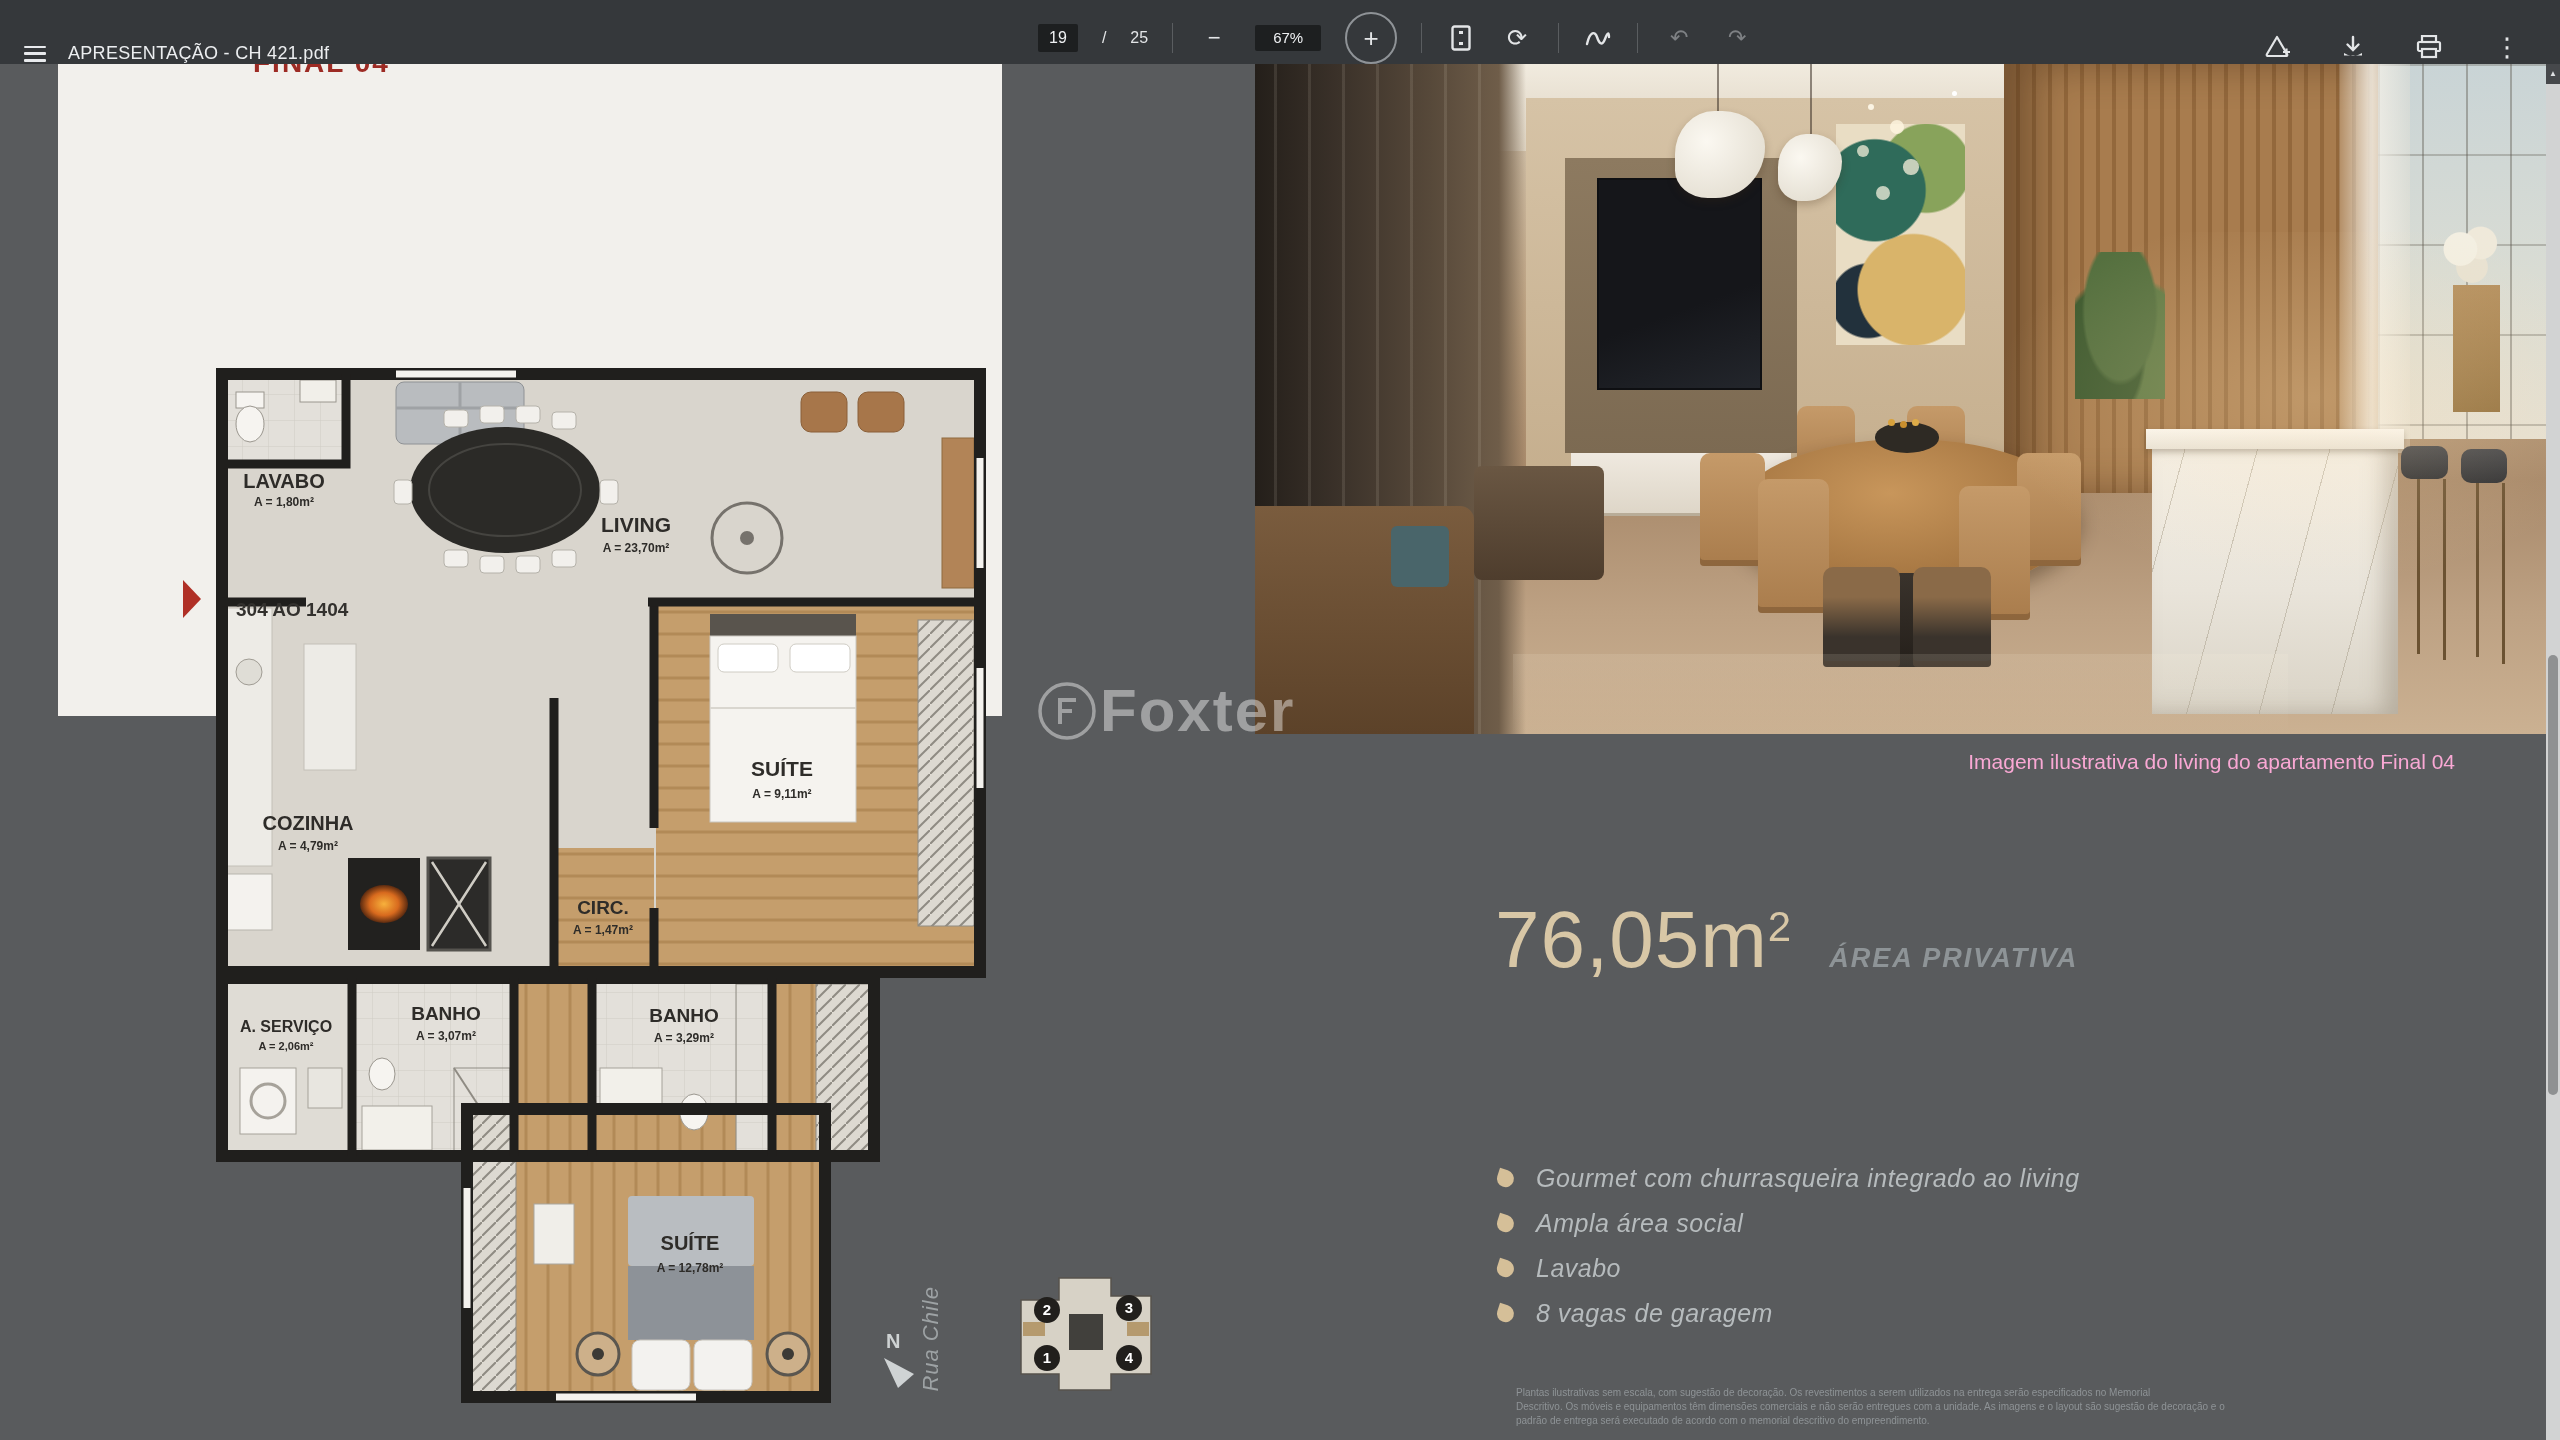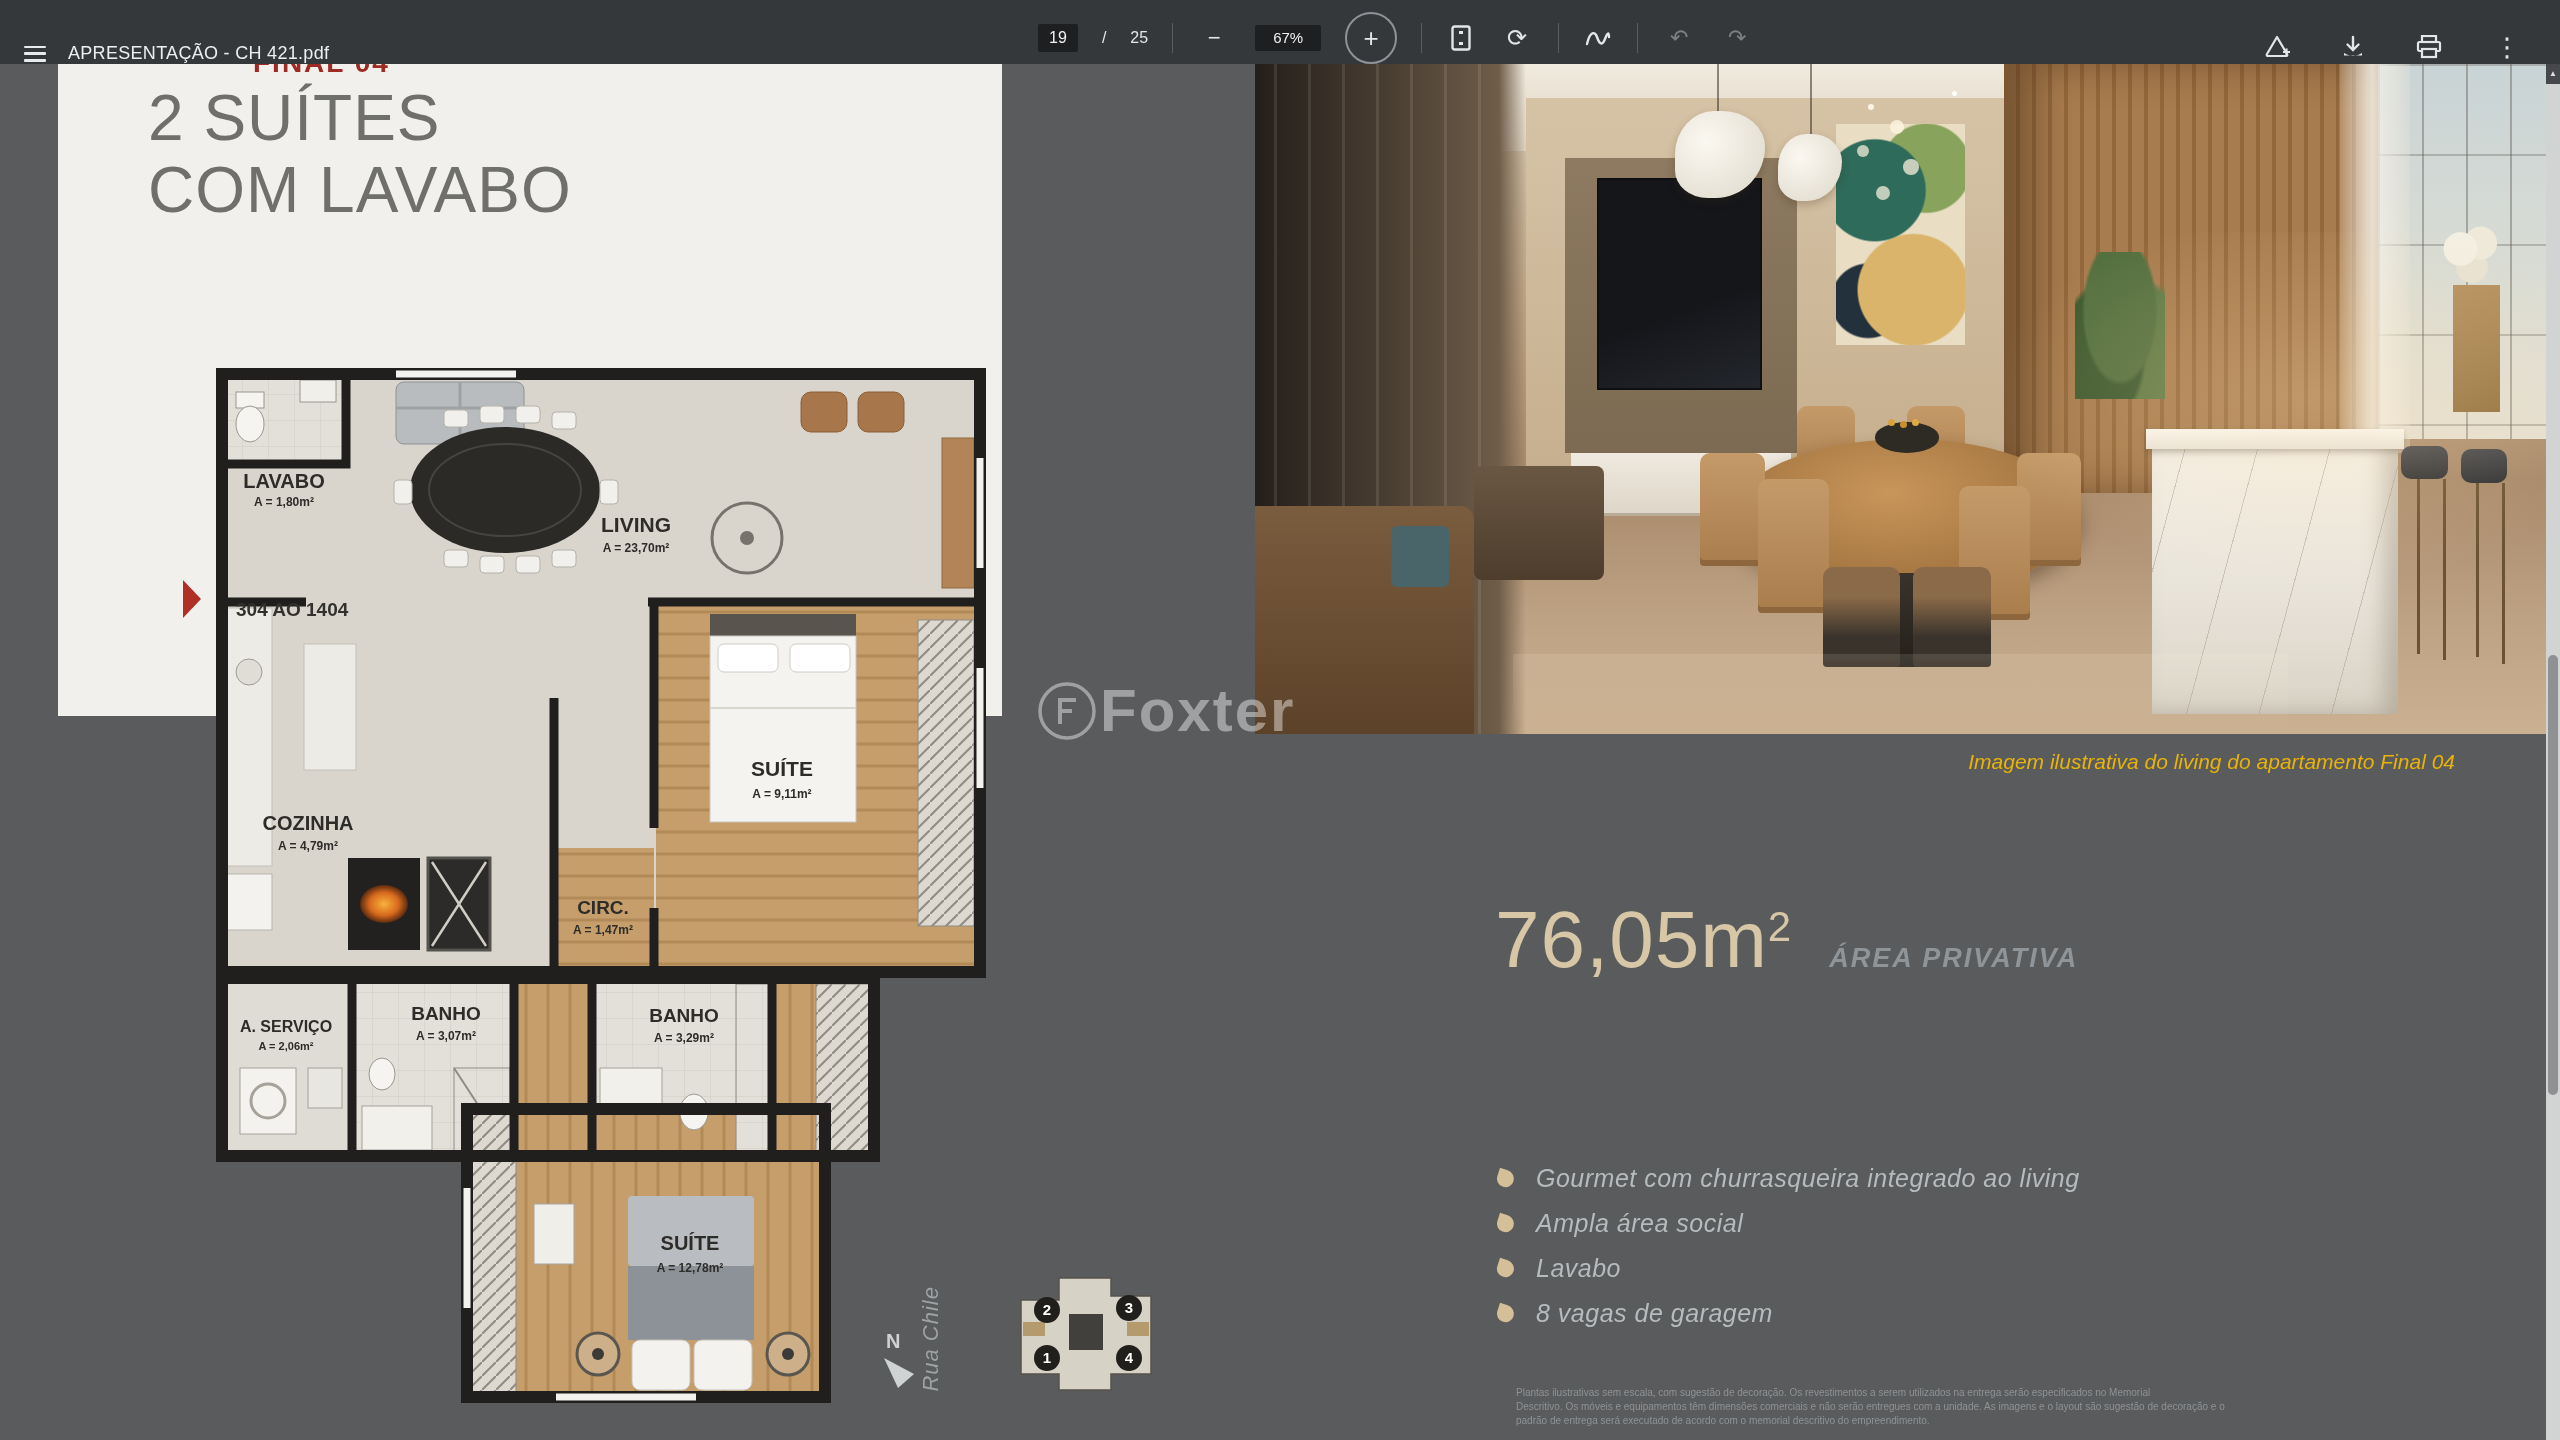--- a/index.html
+++ b/index.html
@@ -68,21 +68,21 @@
   .ph-stool{width:3.6%;height:5%;border-radius:10px;background:linear-gradient(#46474b,#2f3033);}
   .ph-leg{width:3px;background:#6b5232;}
   .ph-flowers{left:92%;top:24%;width:4.5%;height:9%;background:radial-gradient(circle at 30% 40%,#f3efe2 0 30%,transparent 32%),radial-gradient(circle at 65% 30%,#efe9da 0 28%,transparent 30%),radial-gradient(circle at 50% 70%,#e8e2d2 0 30%,transparent 32%);}
   .ph-sidetable{left:92.8%;top:33%;width:3.6%;height:19%;background:linear-gradient(#b5905f,#93713f);}
   .ph-sofa{left:0;top:66%;width:17%;height:34%;background:linear-gradient(180deg,#7a5c3e,#5c4229);border-radius:0 14px 0 0;}
   .ph-cushion{left:10.5%;top:69%;width:4.5%;height:9%;background:#49656a;border-radius:6px;}
   .ph-midseat{left:17%;top:60%;width:10%;height:17%;background:linear-gradient(#6a5743,#4e3d2d);border-radius:8px;}
   .ph-glow{left:55%;top:25%;width:45%;height:55%;background:radial-gradient(ellipse at 60% 45%,rgba(255,225,175,.28),transparent 65%);}
   .ph-sheen{left:20%;top:88%;width:60%;height:12%;background:linear-gradient(rgba(255,245,225,.12),transparent);}
   
-  .caption{position:absolute;right:91px;top:686px;font-size:21px;font-style:italic;color:#eab308;}
+  .caption{position:absolute;right:91px;top:686px;font-size:21px;color:#f9a8d4;}
   .area-line{position:absolute;left:1495px;top:830px;color:#d8c7a6;}
   .area-value{font-size:80px;font-weight:400;letter-spacing:1px;}
   .area-sup{font-size:42px;font-weight:300;vertical-align:26px;}
   .area-label{font-size:27px;font-weight:bold;font-style:italic;color:#8e9497;letter-spacing:2px;margin-left:38px;}
   .features{position:absolute;left:1497px;top:1092px;}
   .feat-row{display:flex;align-items:center;height:45px;gap:22px;}
   .feat-ic{width:17px;height:17px;background:#d5bf98;border-radius:0 55% 50% 50%;transform:rotate(18deg);flex:0 0 auto;}
   .feat-tx{font-size:25px;font-style:italic;color:#b6bbbd;letter-spacing:.5px;}
   .disclaimer{position:absolute;left:1516px;top:1322px;width:830px;font-size:10px;line-height:14px;color:#8e9396;}
   
@@ -166,24 +166,20 @@
 </div>
 
 <div class="page-area">
 
   <div class="white-panel"></div>
 
   <div class="cutred">
     <span>FINAL 04</span>
   </div>
 
-  <div class="slide-title">
-    <div>2 SUÍTES</div>
-    <div>COM LAVABO</div>
-  </div>
 
   <div class="marker-tri"></div>
 
   <svg class="plansvg" width="770" height="1035" viewBox="0 0 770 1035">
     <defs>
       <pattern id="tile" width="26" height="26" patternUnits="userSpaceOnUse">
         <rect width="26" height="26" fill="#e3e0da"></rect>
           <path d="M26 0H0V26" stroke="#cfccc5" fill="none"></path>
       </pattern>
       <pattern id="woodh" width="22" height="22" patternUnits="userSpaceOnUse">

